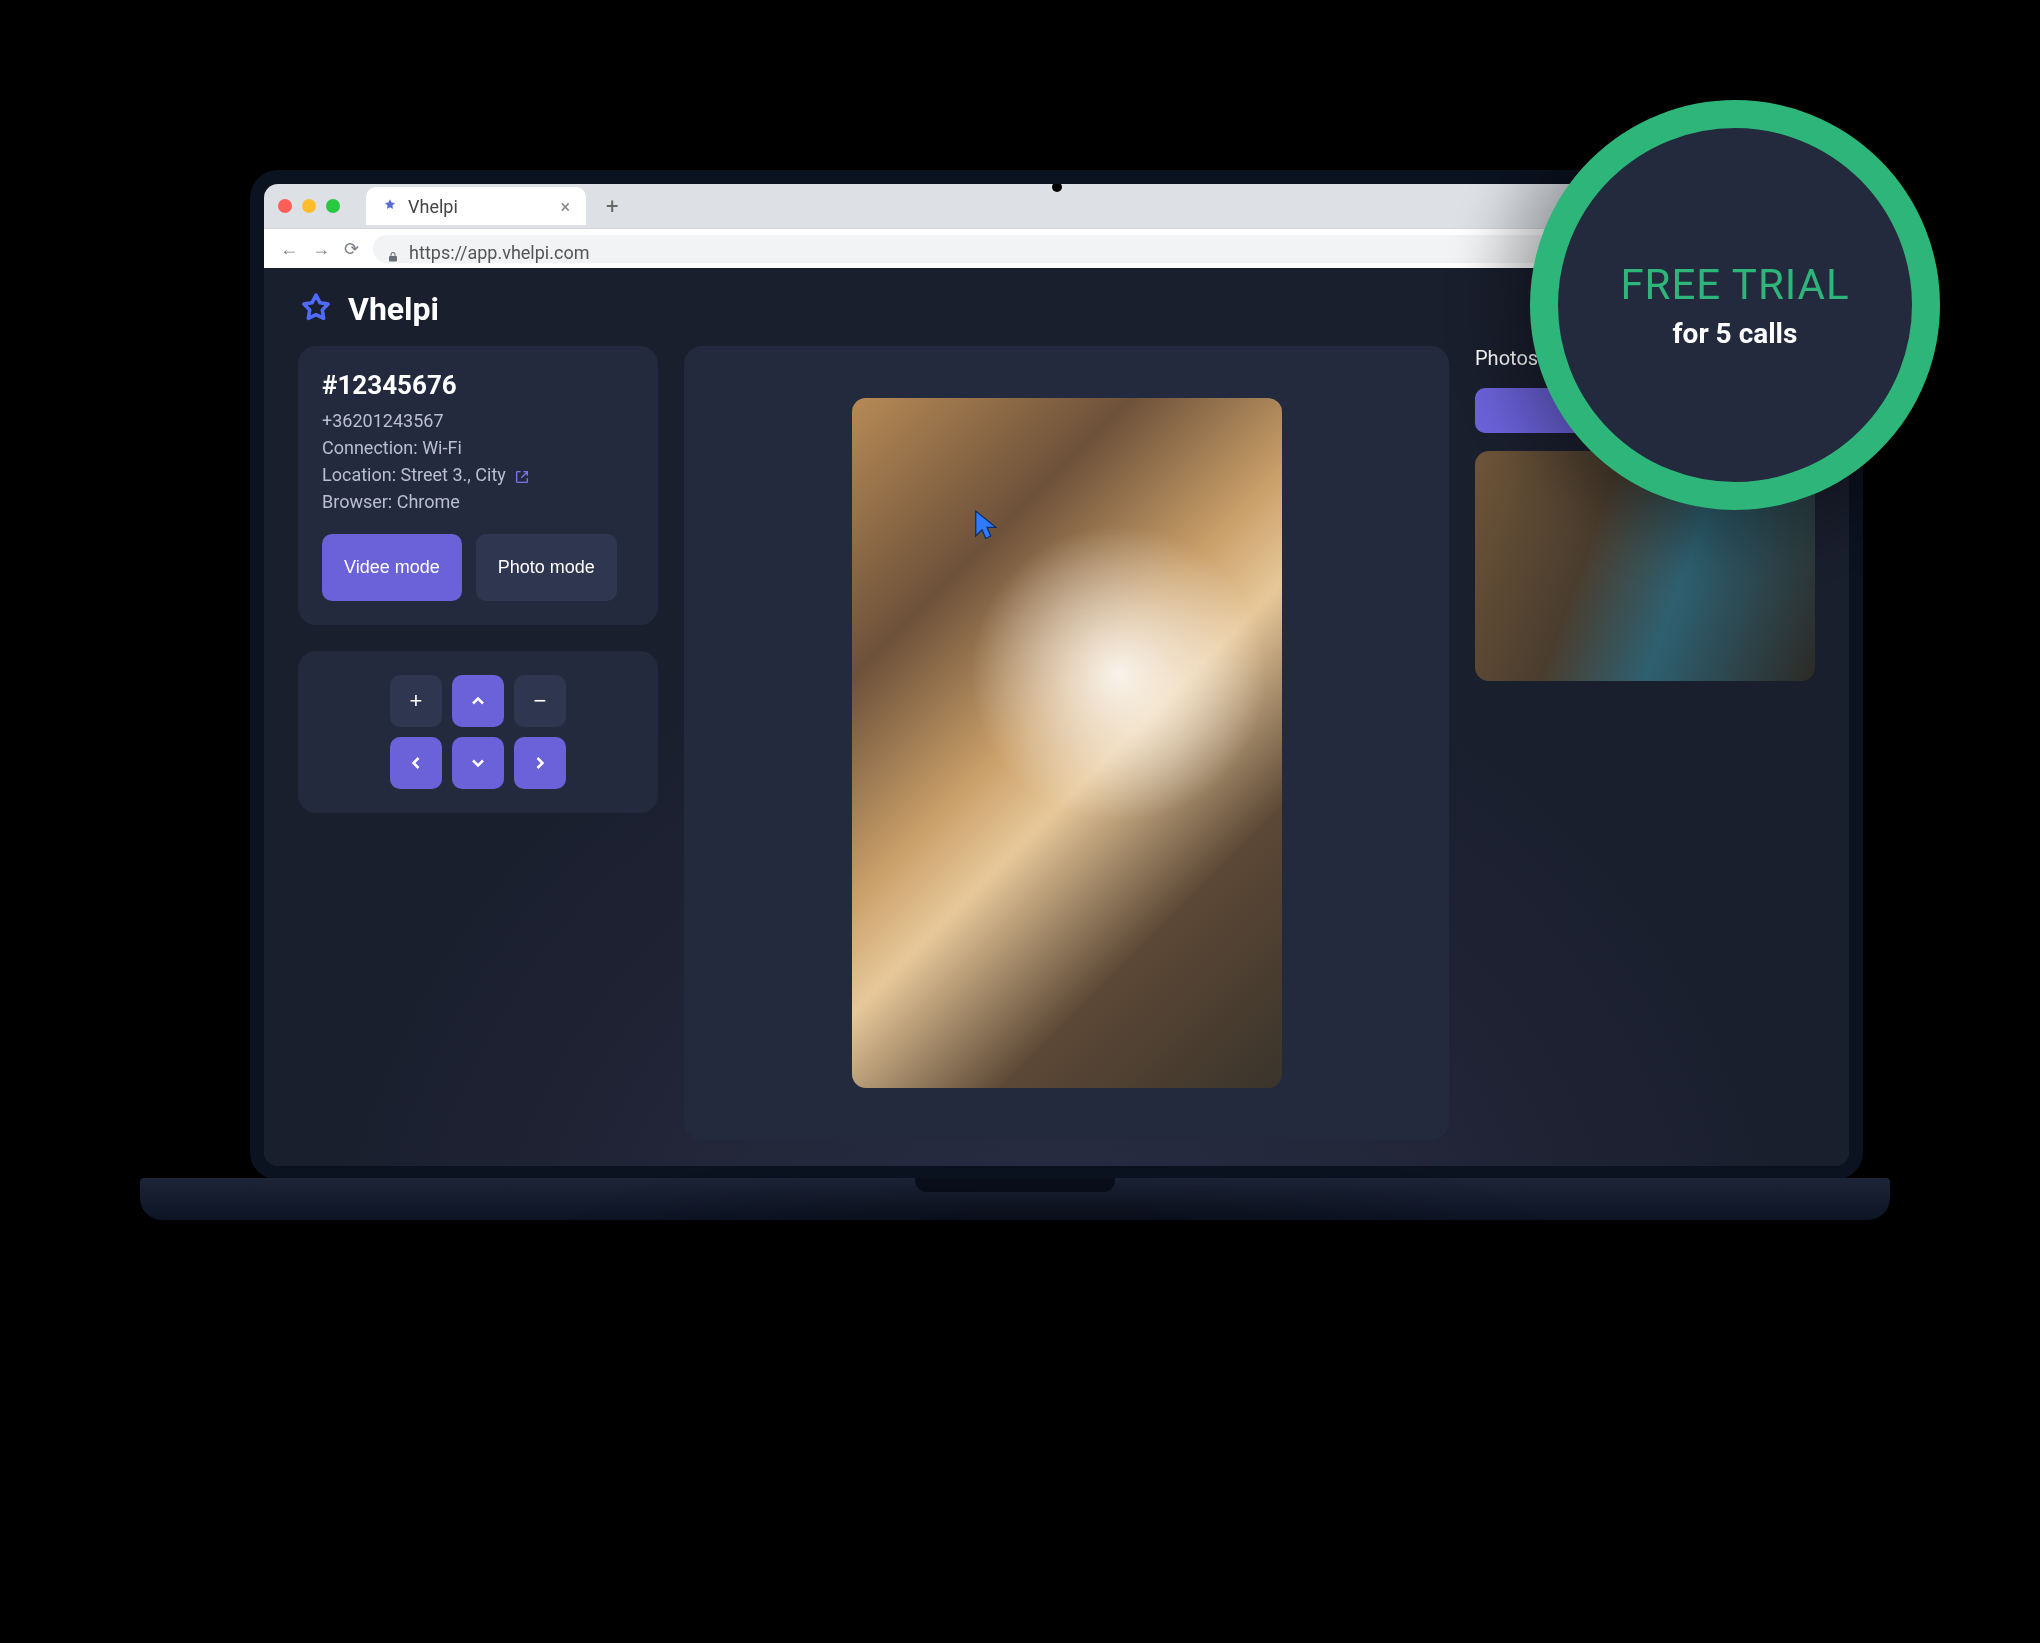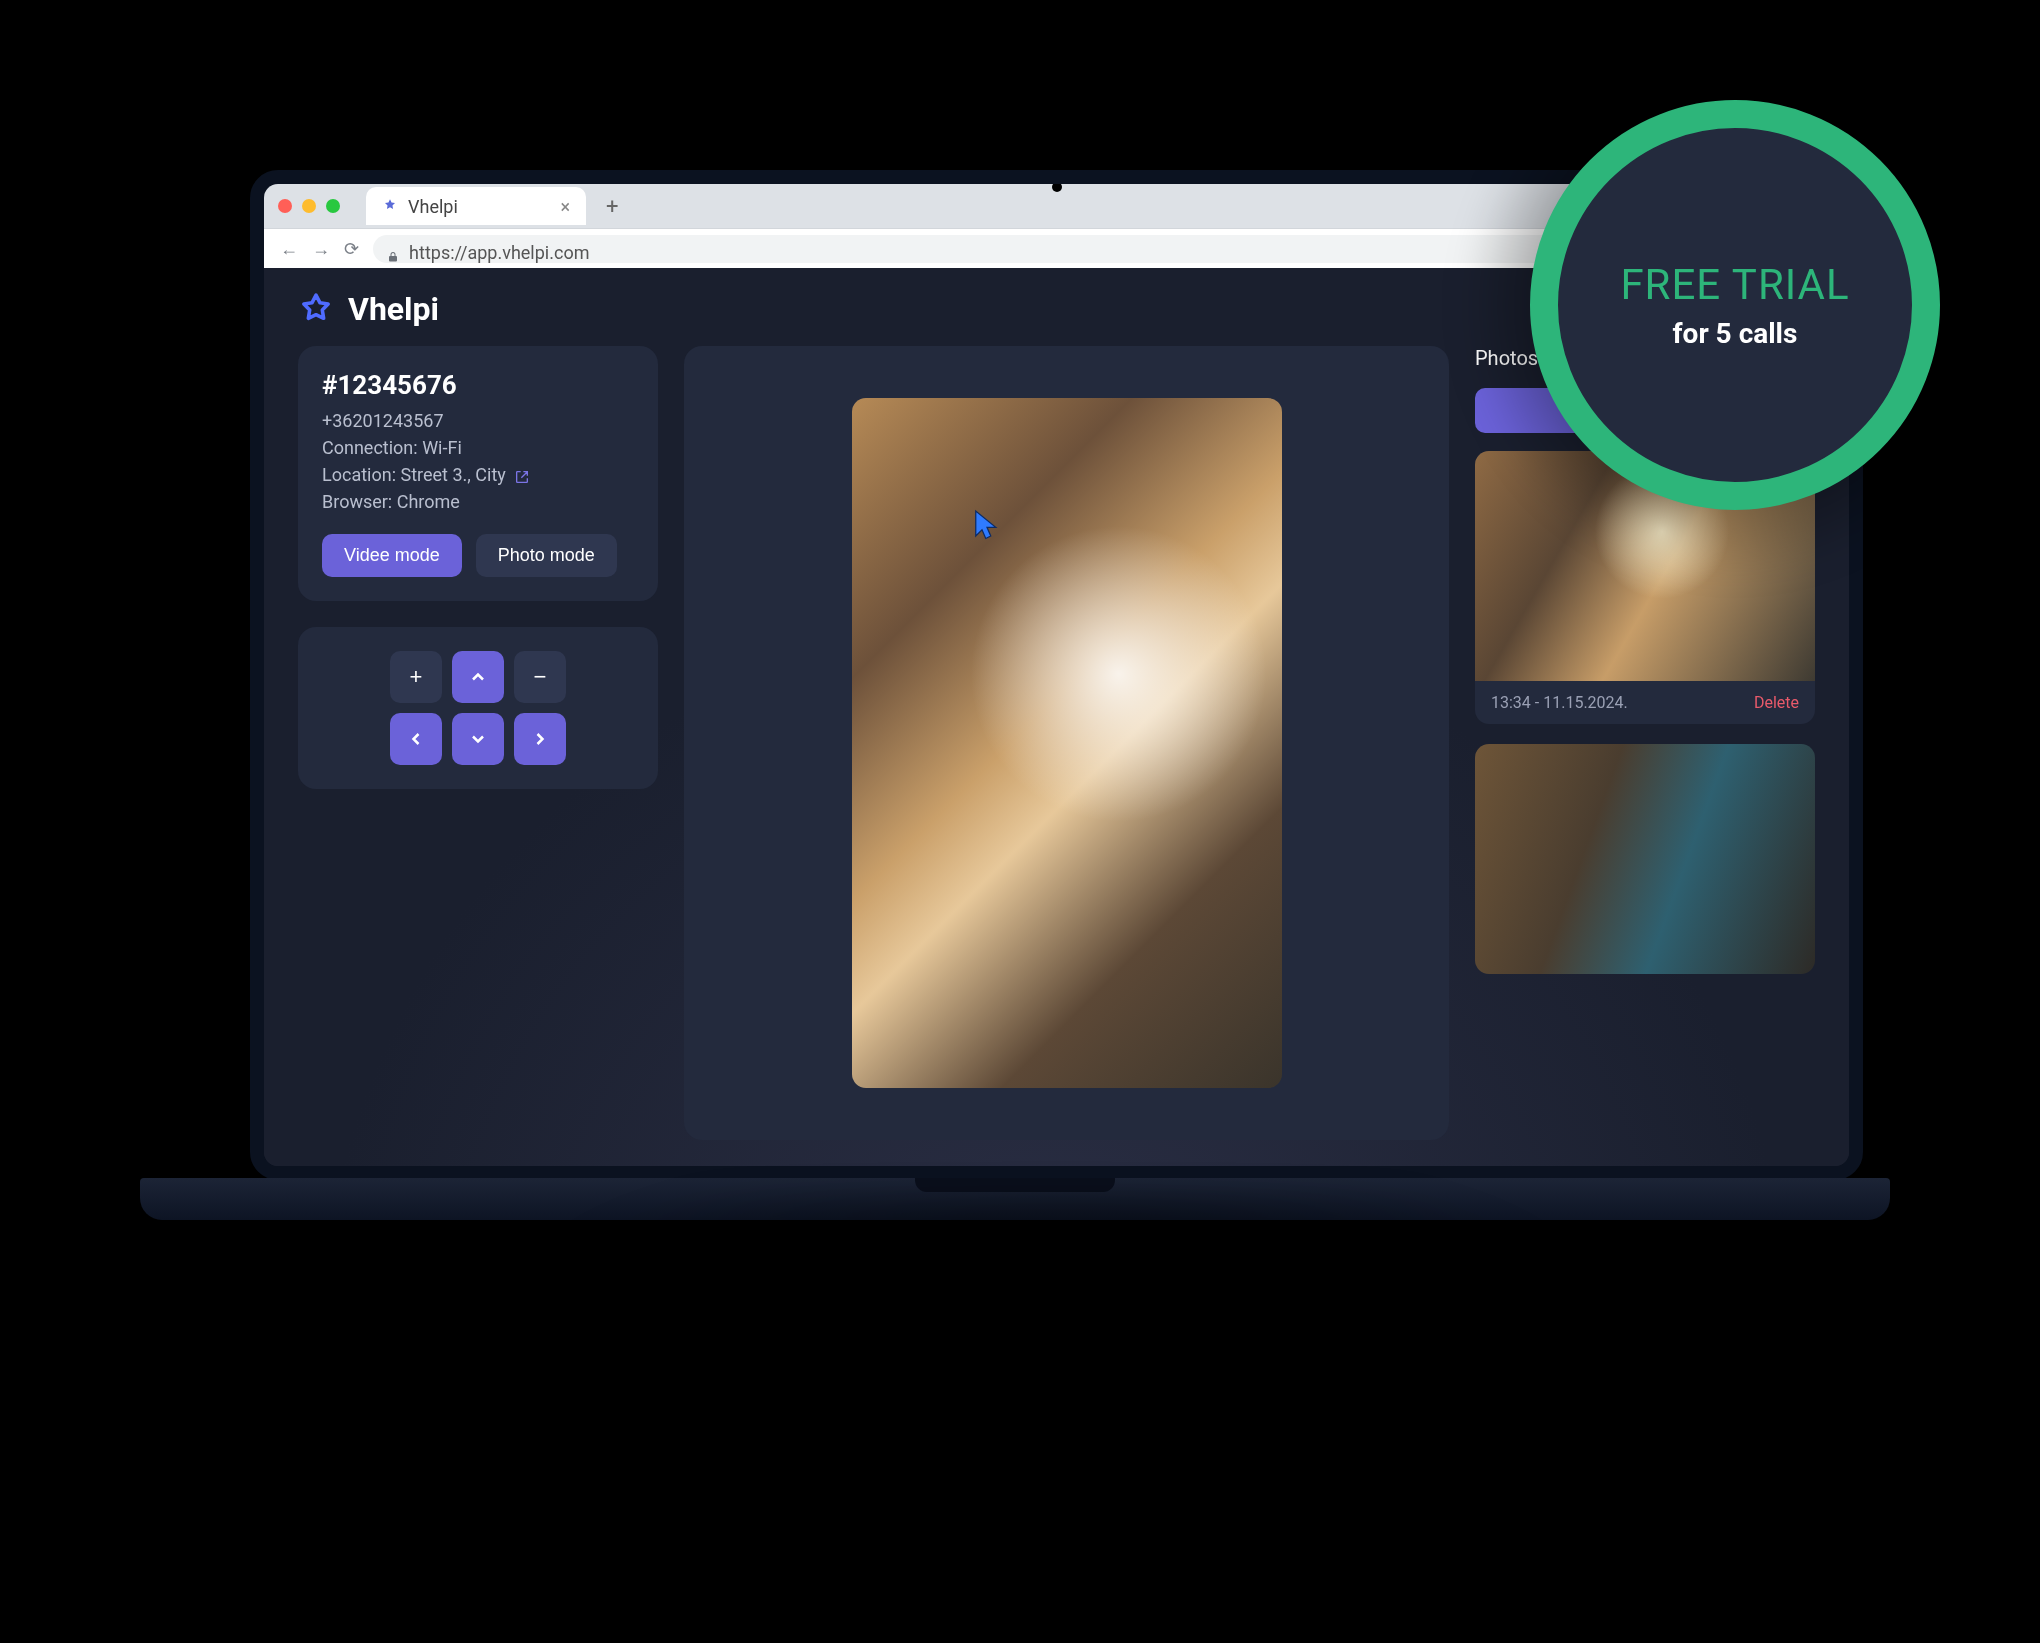--- a/index.html
+++ b/index.html
@@ -108,21 +108,21 @@
     background:#232a3d; border-radius:18px; padding:24px;
   }
   .left-col{display:flex; flex-direction:column; gap:26px;}
   .session-id{font-size:26px; font-weight:700; color:#fff; margin-bottom:10px;}
   .meta div{font-size:18px; color:#b9bfcf; margin:6px 0;}
   .loc-link{color:#7b74e6; display:flex; align-items:flex-end; gap:8px;}
   .ext-ico{width:16px;height:16px;}
 
   .mode-row{display:flex; gap:14px; margin-top:22px;}
   .mode-btn{
-    border:none; border-radius:10px; padding:11px 22px; font-size:18px;
+    border:none; border-radius:10px; padding:23px 22px; font-size:18px;
     color:#fff; cursor:pointer;
   }
   .mode-btn.primary{background:#6b62d9;}
   .mode-btn.ghost{background:#2f3750;}
 
   .dpad{
     display:grid; grid-template-columns:repeat(3,52px);
     grid-template-rows:repeat(2,52px); gap:10px;
     justify-content:center;
   }
@@ -307,27 +307,20 @@
               <path fill="#2f7bff" stroke="#0d2b63" stroke-width="1" d="M3 2l0 20 5-5 3 7 4-2-3-7 7 0z"></path>
             </svg>
           </div>
         </div>
 
         <div class="photos-col">
           <div class="photos-title">Photos</div>
           <button class="take-btn">Take a photo</button>
           <div class="thumb-list">
 
-            <div class="thumb">
-              <div class="thumb-img"></div>
-              <div class="thumb-meta">
-                <span class="thumb-time">13:34 - 11.15.2024.</span>
-                <span class="thumb-del">Delete</span>
-              </div>
-            </div>
 
             <div class="thumb">
               <div class="thumb-img second"></div>
             </div>
           </div>
         </div>
 
       </div>
     </div>
   </div>

